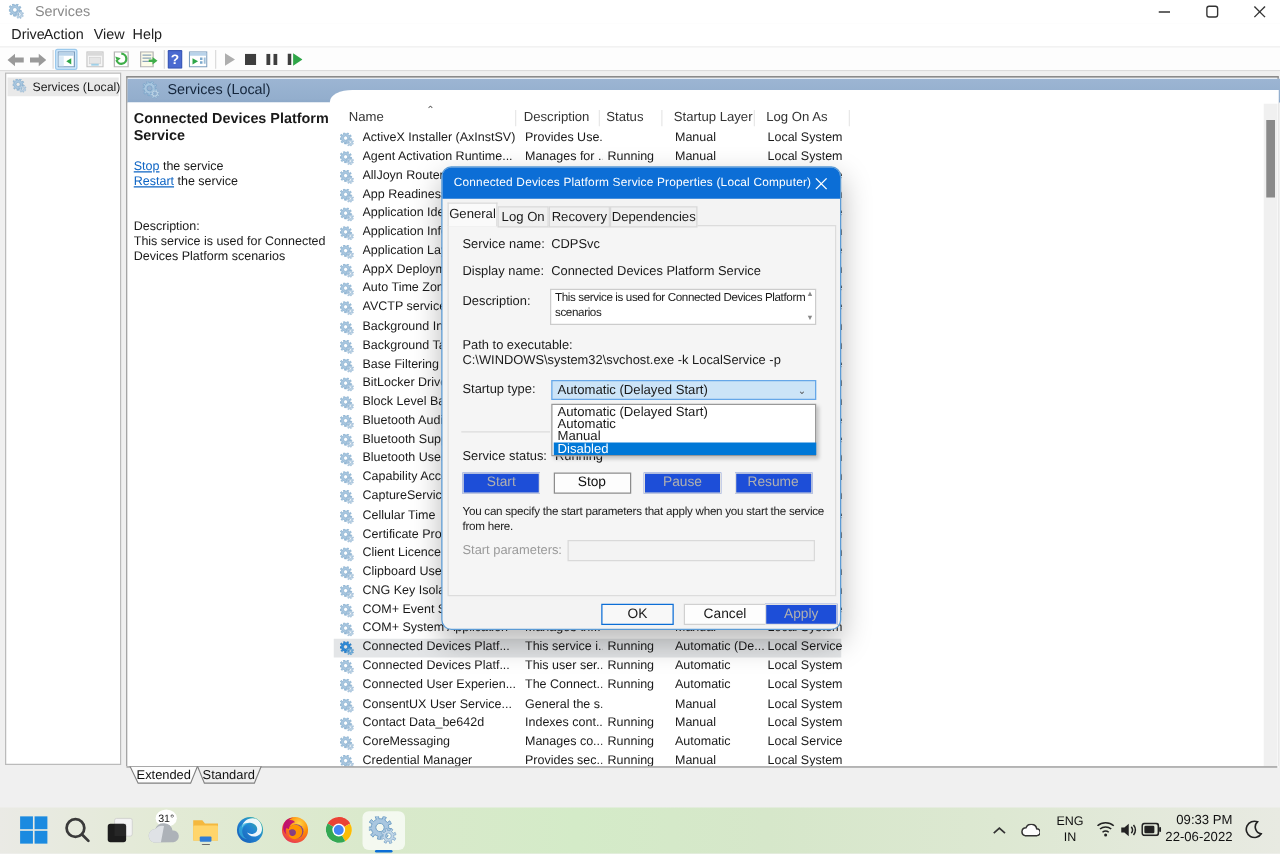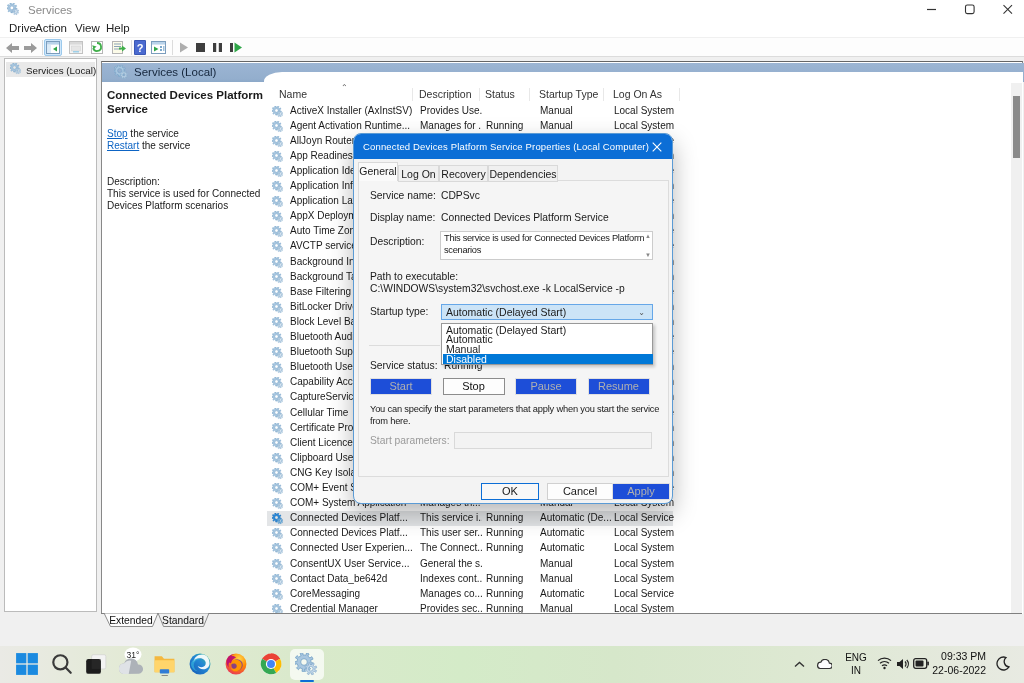--- a/index.html
+++ b/index.html
@@ -178,21 +178,21 @@
   <div class="abs" id="descbody" style="left:5px;top:22px;width:157px;height:530px;background:#fff;font-size:10px">
     <div class="abs" style="left:0;top:5px;font-weight:bold;font-size:11.5px;line-height:13.5px">Connected Devices Platform Service</div>
     <div class="abs" style="left:0;top:44px;line-height:11.8px"><span style="color:#0d64c4;text-decoration:underline">Stop</span> the service<br><span style="color:#0d64c4;text-decoration:underline">Restart</span> the service</div>
     <div class="abs" style="left:0;top:92px;line-height:12.2px">Description:<br>This service is used for Connected Devices Platform scenarios</div>
   </div>
   <div class="abs" id="lhdr" style="left:163px;top:24px;width:746px;height:16px">
       <div class="hdrtxt" style="left:14px">Name</div>
       <div class="hdrtxt" style="left:76px;top:-3px;color:#555;font-size:8px">⌃</div>
       <div class="hdrtxt" style="left:154px">Description</div>
       <div class="hdrtxt" style="left:220px">Status</div>
-      <div class="hdrtxt" style="left:274px">Startup Type</div>
+      <div class="hdrtxt" style="left:274px">Startup Layer</div>
       <div class="hdrtxt" style="left:348px">Log On As</div>
       <div class="colsep" style="left:147px"></div>
       <div class="colsep" style="left:214px"></div>
       <div class="colsep" style="left:264px"></div>
       <div class="colsep" style="left:338px"></div>
       <div class="colsep" style="left:414px"></div>
     </div>
   <div class="abs" id="lrows" style="left:163px;top:41px;width:746px;height:512px;overflow:hidden">
       <div class="row" style="top:0.5px;">
         <svg style="position:absolute;left:5px;top:2px" width="12" height="12" viewBox="0 0 16 16">

